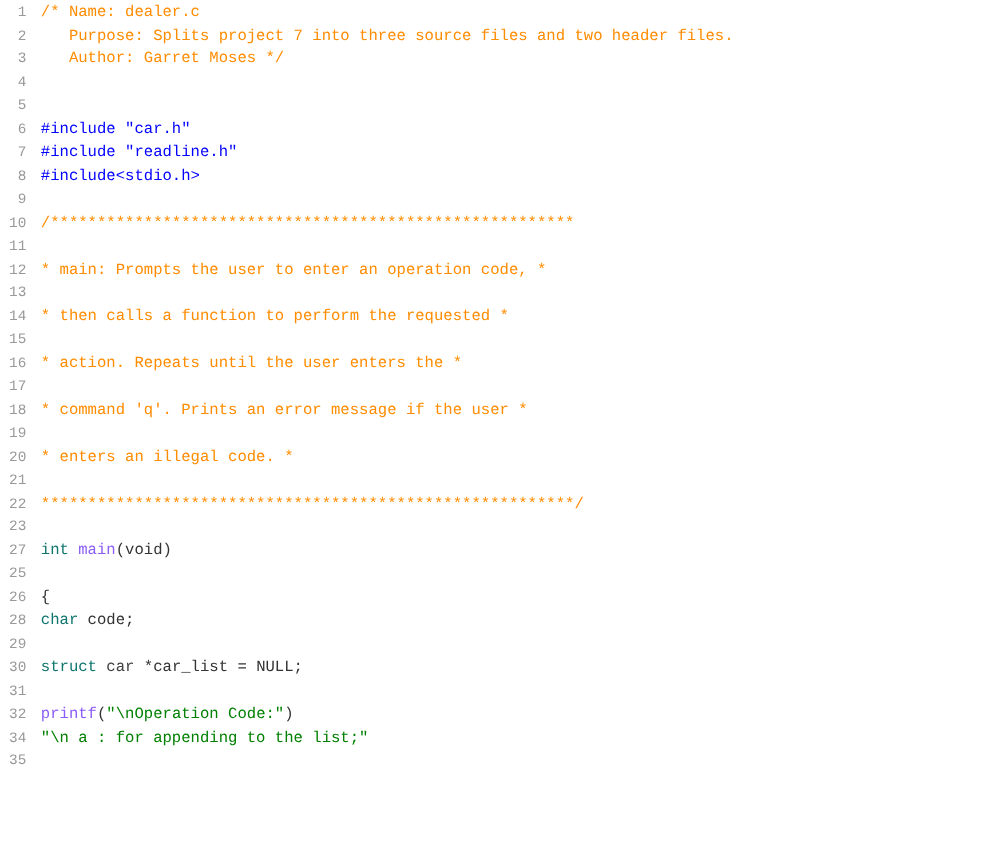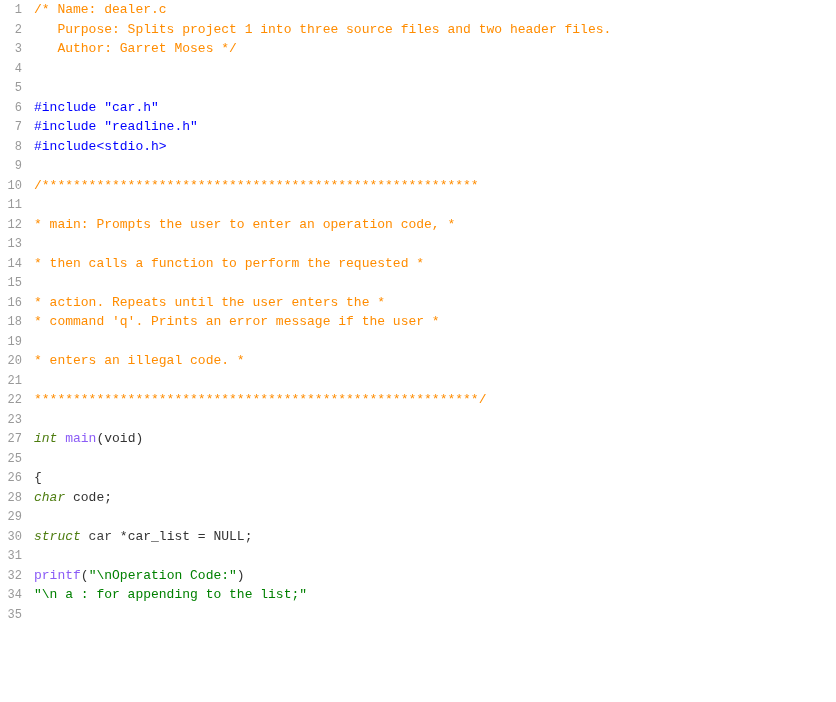--- a/index.html
+++ b/index.html
@@ -40,40 +40,40 @@
     }
 
     .line-content {
       padding-left: 4px;
       white-space: pre;
       flex: 1;
     }
 
     
     .comment { color: #ff8c00; }
-    .keyword { color: #4d7c0f; font-style: italic; }
+    .keyword { color: #0f766e; }
     .function { color: #8b5cf6; }
     .string { color: #008000; }
     .include { color: #0000ff; }
     .type { color: #404040; }
     .normal { color: #333333; font-family: Liberation Mono, monospace; }
     .stars { color: #ff8c00; }
   </style>
 </head>
 <body>
 
 <div class="code-editor">
   <div id="lines-container">
       <div class="code-line">
         <span class="line-number">1</span>
         <span class="line-content"><span class="comment">/* Name: dealer.c</span></span>
       </div>
       <div class="code-line">
         <span class="line-number">2</span>
-        <span class="line-content"><span class="comment">   Purpose: Splits project 1 into three source files and two header files.</span></span>
+        <span class="line-content"><span class="comment">   Purpose: Splits project 7 into three source files and two header files.</span></span>
       </div>
       <div class="code-line">
         <span class="line-number">3</span>
         <span class="line-content"><span class="comment">   Author: Garret Moses */</span></span>
       </div>
       <div class="code-line">
         <span class="line-number">4</span>
         <span class="line-content"> </span>
       </div>
       <div class="code-line">
@@ -116,20 +116,24 @@
         <span class="line-number">14</span>
         <span class="line-content"><span class="stars">* then calls a function to perform the requested *</span></span>
       </div>
       <div class="code-line">
         <span class="line-number">15</span>
         <span class="line-content"> </span>
       </div>
       <div class="code-line">
         <span class="line-number">16</span>
         <span class="line-content"><span class="stars">* action. Repeats until the user enters the *</span></span>
+      </div>
+      <div class="code-line">
+        <span class="line-number">17</span>
+        <span class="line-content"> </span>
       </div>
       <div class="code-line">
         <span class="line-number">18</span>
         <span class="line-content"><span class="stars">* command 'q'. Prints an error message if the user *</span></span>
       </div>
       <div class="code-line">
         <span class="line-number">19</span>
         <span class="line-content"> </span>
       </div>
       <div class="code-line">

